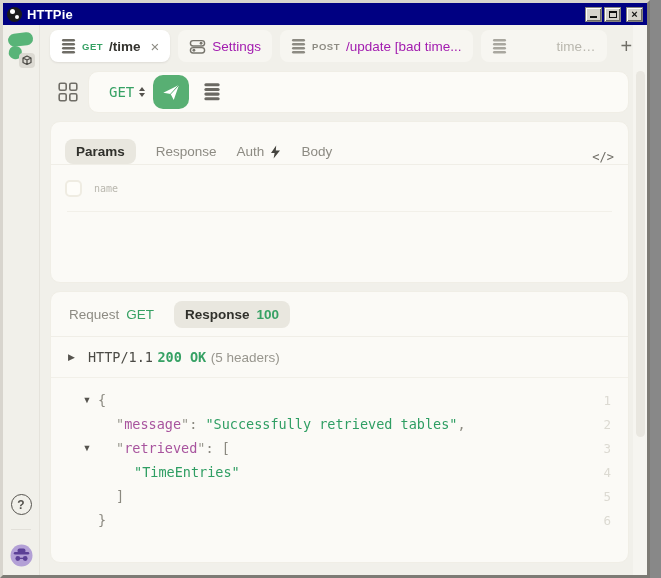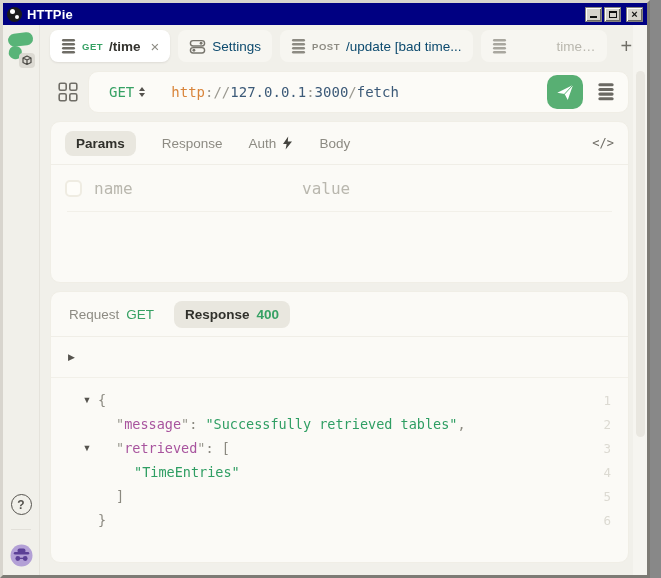--- a/index.html
+++ b/index.html
@@ -58,21 +58,21 @@
   .tabstrip { height:42px; display:flex; align-items:center; gap:8px; flex:0 0 auto; }
   .tab {
     height:32px; border-radius:8px; background:#f7f6f1; display:flex; align-items:center;
     gap:6px; padding:0 11px; font-size:13.5px; color:#77756d; cursor:pointer; white-space:nowrap;
     overflow:hidden; flex:0 0 auto;
   }
   .tab.active { background:#fff; box-shadow:0 1px 2px rgba(80,78,70,.12); color:#34332e; }
   .tab .method { font-size:9.5px; font-weight:bold; letter-spacing:.5px; color:#8d8b83; }
   .tab .method.get { color:#36a164; }
   .tab .t-title { font-weight:600; color:#34332e; }
-  .tab .t-title.dim { font-weight:400; color:#0c4a6e; }
+  .tab .t-title.dim { font-weight:400; color:#a21caf; }
   .tab .t-title.faint { font-weight:400; color:#b9b7ae;padding-left:44px; }
   .tab-close { color:#8d8b83; font-size:15px; line-height:1; margin-left:4px; cursor:pointer; }
   .tab.post-tab { max-width:202px; }
   .tab.post-tab .t-title { overflow:hidden; text-overflow:ellipsis; }
   .newtab-btn { background:none; border:none; font-size:20px; color:#6f6d66; cursor:pointer; padding:0 6px; line-height:1; }
   .layers-btn { margin-left:auto; background:none; border:none; cursor:pointer; padding:2px 4px; }
 
   
   .urlrow { height:46px; display:flex; align-items:center; gap:10px; flex:0 0 auto; margin-top:2px; }
   .grid-btn { background:none; border:none; cursor:pointer; padding:0; margin-left:8px; line-height:0; }
@@ -93,28 +93,28 @@
     display:flex; align-items:center; justify-content:center; cursor:pointer; flex:0 0 auto;
   }
   .dbopt-btn { background:none; border:none; cursor:pointer; padding:2px 8px 2px 6px; line-height:0; }
 
   
   .card { background:#fbfaf6; border:1px solid #f0eee6; border-radius:10px; flex:0 0 auto; }
   .params-card { margin-top:6px; height:162px; display:flex; flex-direction:column; }
   .response-card { margin-top:8px; flex:1 1 auto; margin-bottom:12px; display:flex; flex-direction:column; min-height:0;text-align:center; }
   .hdiv { height:1px; background:#f0eee7; flex:0 0 auto; }
 
-  .seg-row { height:42px; display:flex; align-items:center; padding:0 14px; gap:26px; flex:0 0 auto; }
+  .seg-row { height:42px; display:flex; align-items:flex-end; padding:0 14px; gap:20px; flex:0 0 auto; }
   .seg { font-size:13.5px; color:#8d8b83; cursor:pointer; display:flex; align-items:center; gap:6px; padding:5px 0; white-space:nowrap; }
   .seg.pill { background:#e9e7df; border-radius:8px; padding:5px 11px; color:#30302b; font-weight:600; }
   .code-toggle { margin-left:auto; background:none; border:none; font-family:"DejaVu Sans Mono", monospace; font-size:12px; color:#6f6d66; cursor:pointer; }
 
   .param-row { height:46px; display:flex; align-items:center; padding:0 14px; gap:12px; flex:0 0 auto; }
   .pcheck { width:17px; height:17px; border:2px solid #efece2; border-radius:5px; background:#fefdf9; cursor:pointer; flex:0 0 auto; }
-  .pinput { border:none; background:transparent; outline:none; font-family:"DejaVu Sans Mono", monospace; font-size:16px; color:#55534e; }
+  .pinput { border:none; background:transparent; outline:none; font-family:"DejaVu Sans Mono", monospace; font-size:10px; color:#55534e; }
   .pinput::placeholder { color:#b9b7ae; }
   .pinput.name { width:196px; }
   .pinput.value { flex:1; }
   .param-div { height:1px; background:#f2f0e9; margin:0 16px; flex:0 0 auto; }
 
   
   .xseg-row { height:44px; display:flex; align-items:center; padding:0 14px; gap:16px; flex:0 0 auto; }
   .xseg { font-size:13.5px; display:flex; gap:7px; align-items:center; cursor:pointer; padding:6px 4px; color:#8d8b83; white-space:nowrap; }
   .xseg .val { color:#36a164; }
   .xseg.pill { background:#e9e7df; border-radius:8px; padding:6px 11px; color:#30302b; font-weight:600; }
@@ -273,21 +273,20 @@
           </svg>
         </button>
         <div class="urlcard">
           <div class="method-select">
             <span class="m">GET</span>
             <span class="sort-arrows">
                 <b class="up"></b>
                 <b class="dn"></b>
               </span>
           </div>
-          <div class="url-text"><span class="u-scheme">http</span><span class="u-sep">://</span><span class="u-host">127.0.0.1</span><span class="u-sep">:</span><span class="u-host">3000</span><span class="u-sep">/</span><span class="u-host">fetch</span></div>
           <button class="send-btn">
             <svg width="20" height="20" viewBox="0 0 22 22">
               <path d="M2.5 11.8 L19.8 3.2 L14 19.8 L10.6 13.2 Z" fill="#fff"></path>
               <path d="M10.6 13.2 L19.8 3.2" stroke="#58af73" stroke-width="1.1"></path>
             </svg>
           </button>
           <button class="dbopt-btn">
             <svg width="18" height="20" viewBox="0 0 15 17">
               <g fill="#6b6963">
                   <rect x="1" y="1" width="13" height="2.6" rx="1.3"></rect>
@@ -310,40 +309,44 @@
               <path d="M6.2 0.5 L1 8 H4.6 L3.6 13.5 L10 5.5 H5.8 Z" fill="#45443f"></path>
             </svg>
           </span>
           <span class="seg">Body</span>
           <button class="code-toggle">&lt;/&gt;</button>
         </div>
         <div class="hdiv"></div>
         <div class="param-row">
           <span class="pcheck"></span>
           <input class="pinput name" placeholder="name" style="">
-          <input class="pinput value" placeholder="value" style="">
         </div>
         <div class="param-div"></div>
       </div>
 
       <div class="card response-card">
         <div class="xseg-row">
           <span class="xseg">
             <span>Request</span>
             <span class="val">GET</span>
           </span>
           <span class="xseg pill">
             <span>Response</span>
-            <span class="val">400</span>
+            <span class="val">100</span>
           </span>
         </div>
         <div class="hdiv"></div>
 
         <div class="status-row">
           <span class="tri">▶</span>
+          <span>
+            <span class="status-proto">HTTP/1.1</span>
+            <span class="status-code">200 OK</span>
+            <span class="status-note">(5 headers)</span>
+          </span>
         </div>
         <div class="hdiv" style="background:#f2f0e9;"></div>
 
         <div class="json-body" id="json-body">
             <div class="json-line">
               <span class="gutter">▼</span>
               <span class="code" style="padding-left: 0px;"><span class="tok-punct">{</span></span>
               <span class="lnum">1</span>
             </div>
             <div class="json-line">

